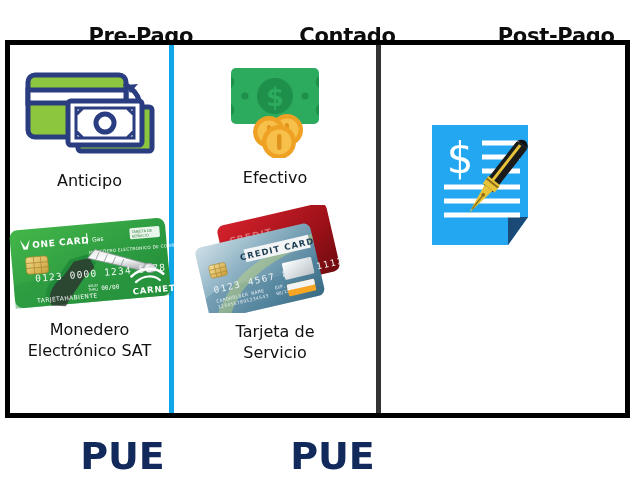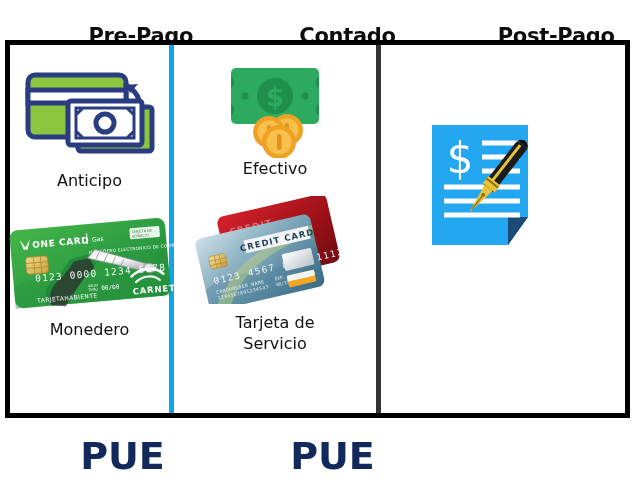--- a/index.html
+++ b/index.html
@@ -191,20 +191,21 @@
             <text x="30" y="84" font-family="DejaVu Sans, sans-serif" font-size="6" fill="#ffffff" letter-spacing="0.4">TARJETAHABIENTE</text>
 
             <path d="M126 66 C 136 58, 150 58, 158 66" fill="none" stroke="#ffffff" stroke-width="2.6" stroke-linecap="round"></path>
             <path d="M130 72 C 138 66, 148 66, 154 72" fill="none" stroke="#ffffff" stroke-width="2.2" stroke-linecap="round"></path>
             <text x="126" y="84" font-family="DejaVu Sans, sans-serif" font-size="8.5" font-weight="bold" fill="#ffffff" letter-spacing="0.8">CARNET</text>
           </g>
         </svg>
       </div>
       <div class="cell-label" style="margin-top:10px;">
         <div>Monedero</div>
+        <div>Electrónico SAT</div>
       </div>
     </div>
   </div>
 
   <div class="col col-2">
 
     <div class="cell" style="padding-top:14px;">
       <div class="icon-wrap" style="height:100px;">
         <svg width="100" height="98" viewBox="0 0 100 98">
 
@@ -222,21 +223,21 @@
           <circle cx="62" cy="70" r="11.5" fill="#f7c04a"></circle>
           <rect x="60" y="63" width="4" height="14" rx="2" fill="#e0931c"></rect>
           <circle cx="44" cy="72" r="16" fill="#efa124"></circle>
           <circle cx="44" cy="72" r="11.5" fill="#f7c04a"></circle>
           <rect x="42" y="65" width="4" height="14" rx="2" fill="#e0931c"></rect>
           <circle cx="54" cy="82" r="17" fill="#efa124"></circle>
           <circle cx="54" cy="82" r="12.5" fill="#f7c04a"></circle>
           <rect x="52" y="74" width="4.5" height="16" rx="2.2" fill="#e0931c"></rect>
         </svg>
       </div>
-      <div class="cell-label" style="">Efectivo</div>
+      <div class="cell-label" style="margin-top:9px;">Efectivo</div>
     </div>
 
     <div class="cell" style="padding-top:16px;">
       <div class="icon-wrap" style="height:108px;">
         <svg width="178" height="108" viewBox="0 0 178 108">
           <defs>
             <linearGradient id="redCard" x1="0" y1="0" x2="1" y2="1">
               <stop offset="0%" stop-color="#d5212c"></stop>
               <stop offset="60%" stop-color="#9e1118"></stop>
               <stop offset="100%" stop-color="#6d0b10"></stop>

